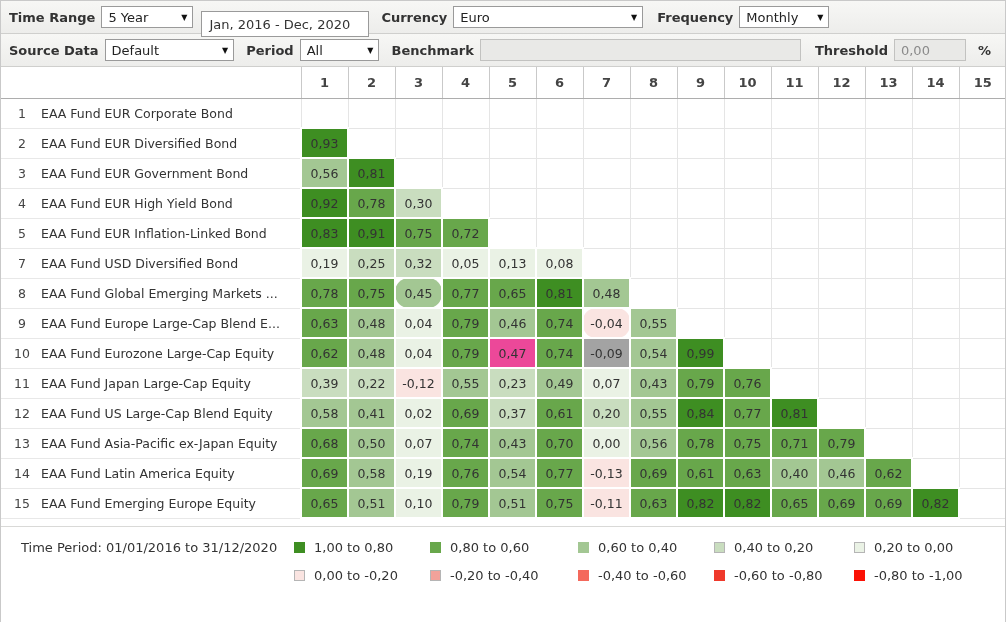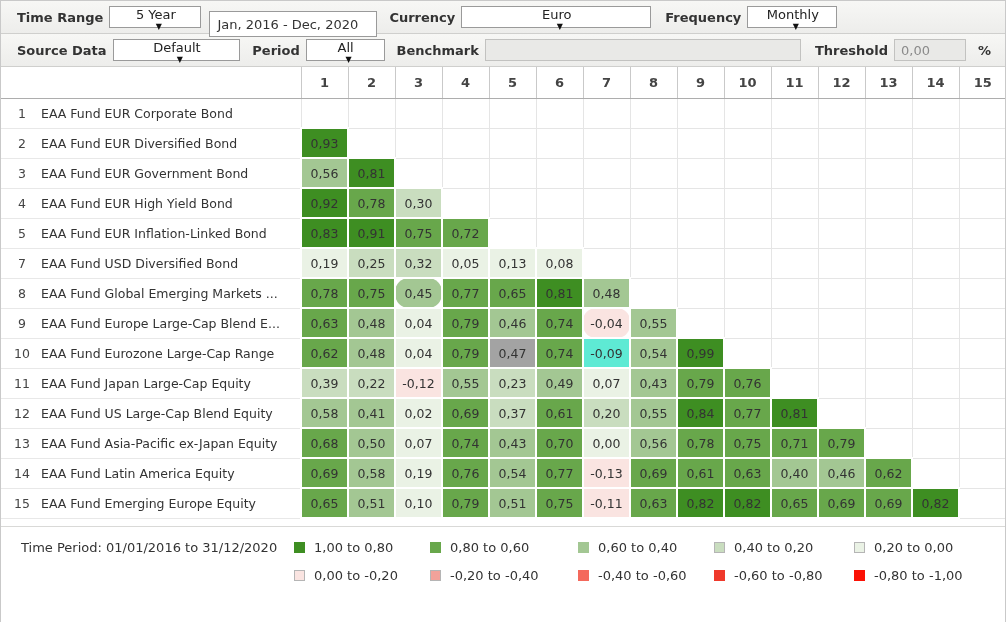--- a/index.html
+++ b/index.html
@@ -18,28 +18,27 @@
   .toolbar {
     display: flex; align-items: center;
     height: 33px;
     padding: 0 8px;
     background: linear-gradient(#f7f7f5, #ededeb);
     border-bottom: 1px solid #cfcfcd;
     font-size: 13px; color: #333;
     white-space: nowrap;
   }
   .lbl { font-weight: bold; margin: 0 6px 0 12px; color: #333; }
-  .lbl:first-child { margin-left: 8px; }
+  .lbl:first-child { margin-left: 0; }
   .select {
     height: 22px; background: #fff;
     border: 1px solid #9a9a9a;
     display: inline-flex; align-items: center; justify-content: space-between;
     padding: 0 5px 0 6px; font-size: 13px; color: #222;
     cursor: default;
-    flex-direction: column;
   }
   .select .arr { font-size: 8px; color: #111; margin-left: 6px; }
   .datebox {
     height: 22px; width: 168px;
     border: 1px solid #9a9a9a; background: #fff;
     display: inline-flex; align-items: center;
     padding: 12px 7px; color: #333; margin-top: 14px;
   }
   .tb-input {
     height: 22px;
@@ -327,28 +326,28 @@
           <td class="cell-filled" style="background-color: rgb(163, 199, 147);">0,55</td>
           <td class="cell-empty"></td>
           <td class="cell-empty"></td>
           <td class="cell-empty"></td>
           <td class="cell-empty"></td>
           <td class="cell-empty"></td>
           <td class="cell-empty"></td>
           <td class="cell-empty"></td>
         </tr>
         <tr>
-          <td class="label-cell"><span class="row-num">10</span><span class="fund-name">EAA Fund Eurozone Large-Cap Range</span></td>
+          <td class="label-cell"><span class="row-num">10</span><span class="fund-name">EAA Fund Eurozone Large-Cap Equity</span></td>
           <td class="cell-filled" style="background-color: rgb(104, 167, 75);">0,62</td>
           <td class="cell-filled" style="background-color: rgb(163, 199, 147);">0,48</td>
           <td class="cell-filled" style="background-color: rgb(234, 242, 229);">0,04</td>
           <td class="cell-filled" style="background-color: rgb(104, 167, 75);">0,79</td>
-          <td class="cell-filled" style="background-color: #a3a3a3;">0,47</td>
+          <td class="cell-filled" style="background-color: #ec4899;">0,47</td>
           <td class="cell-filled" style="background-color: rgb(104, 167, 75);">0,74</td>
-          <td class="cell-filled" style="background-color: #5eead4;">-0,09</td>
+          <td class="cell-filled" style="background-color: #a3a3a3;">-0,09</td>
           <td class="cell-filled" style="background-color: rgb(163, 199, 147);">0,54</td>
           <td class="cell-filled" style="background-color: rgb(62, 142, 34);">0,99</td>
           <td class="cell-empty"></td>
           <td class="cell-empty"></td>
           <td class="cell-empty"></td>
           <td class="cell-empty"></td>
           <td class="cell-empty"></td>
           <td class="cell-empty"></td>
         </tr>
         <tr>

